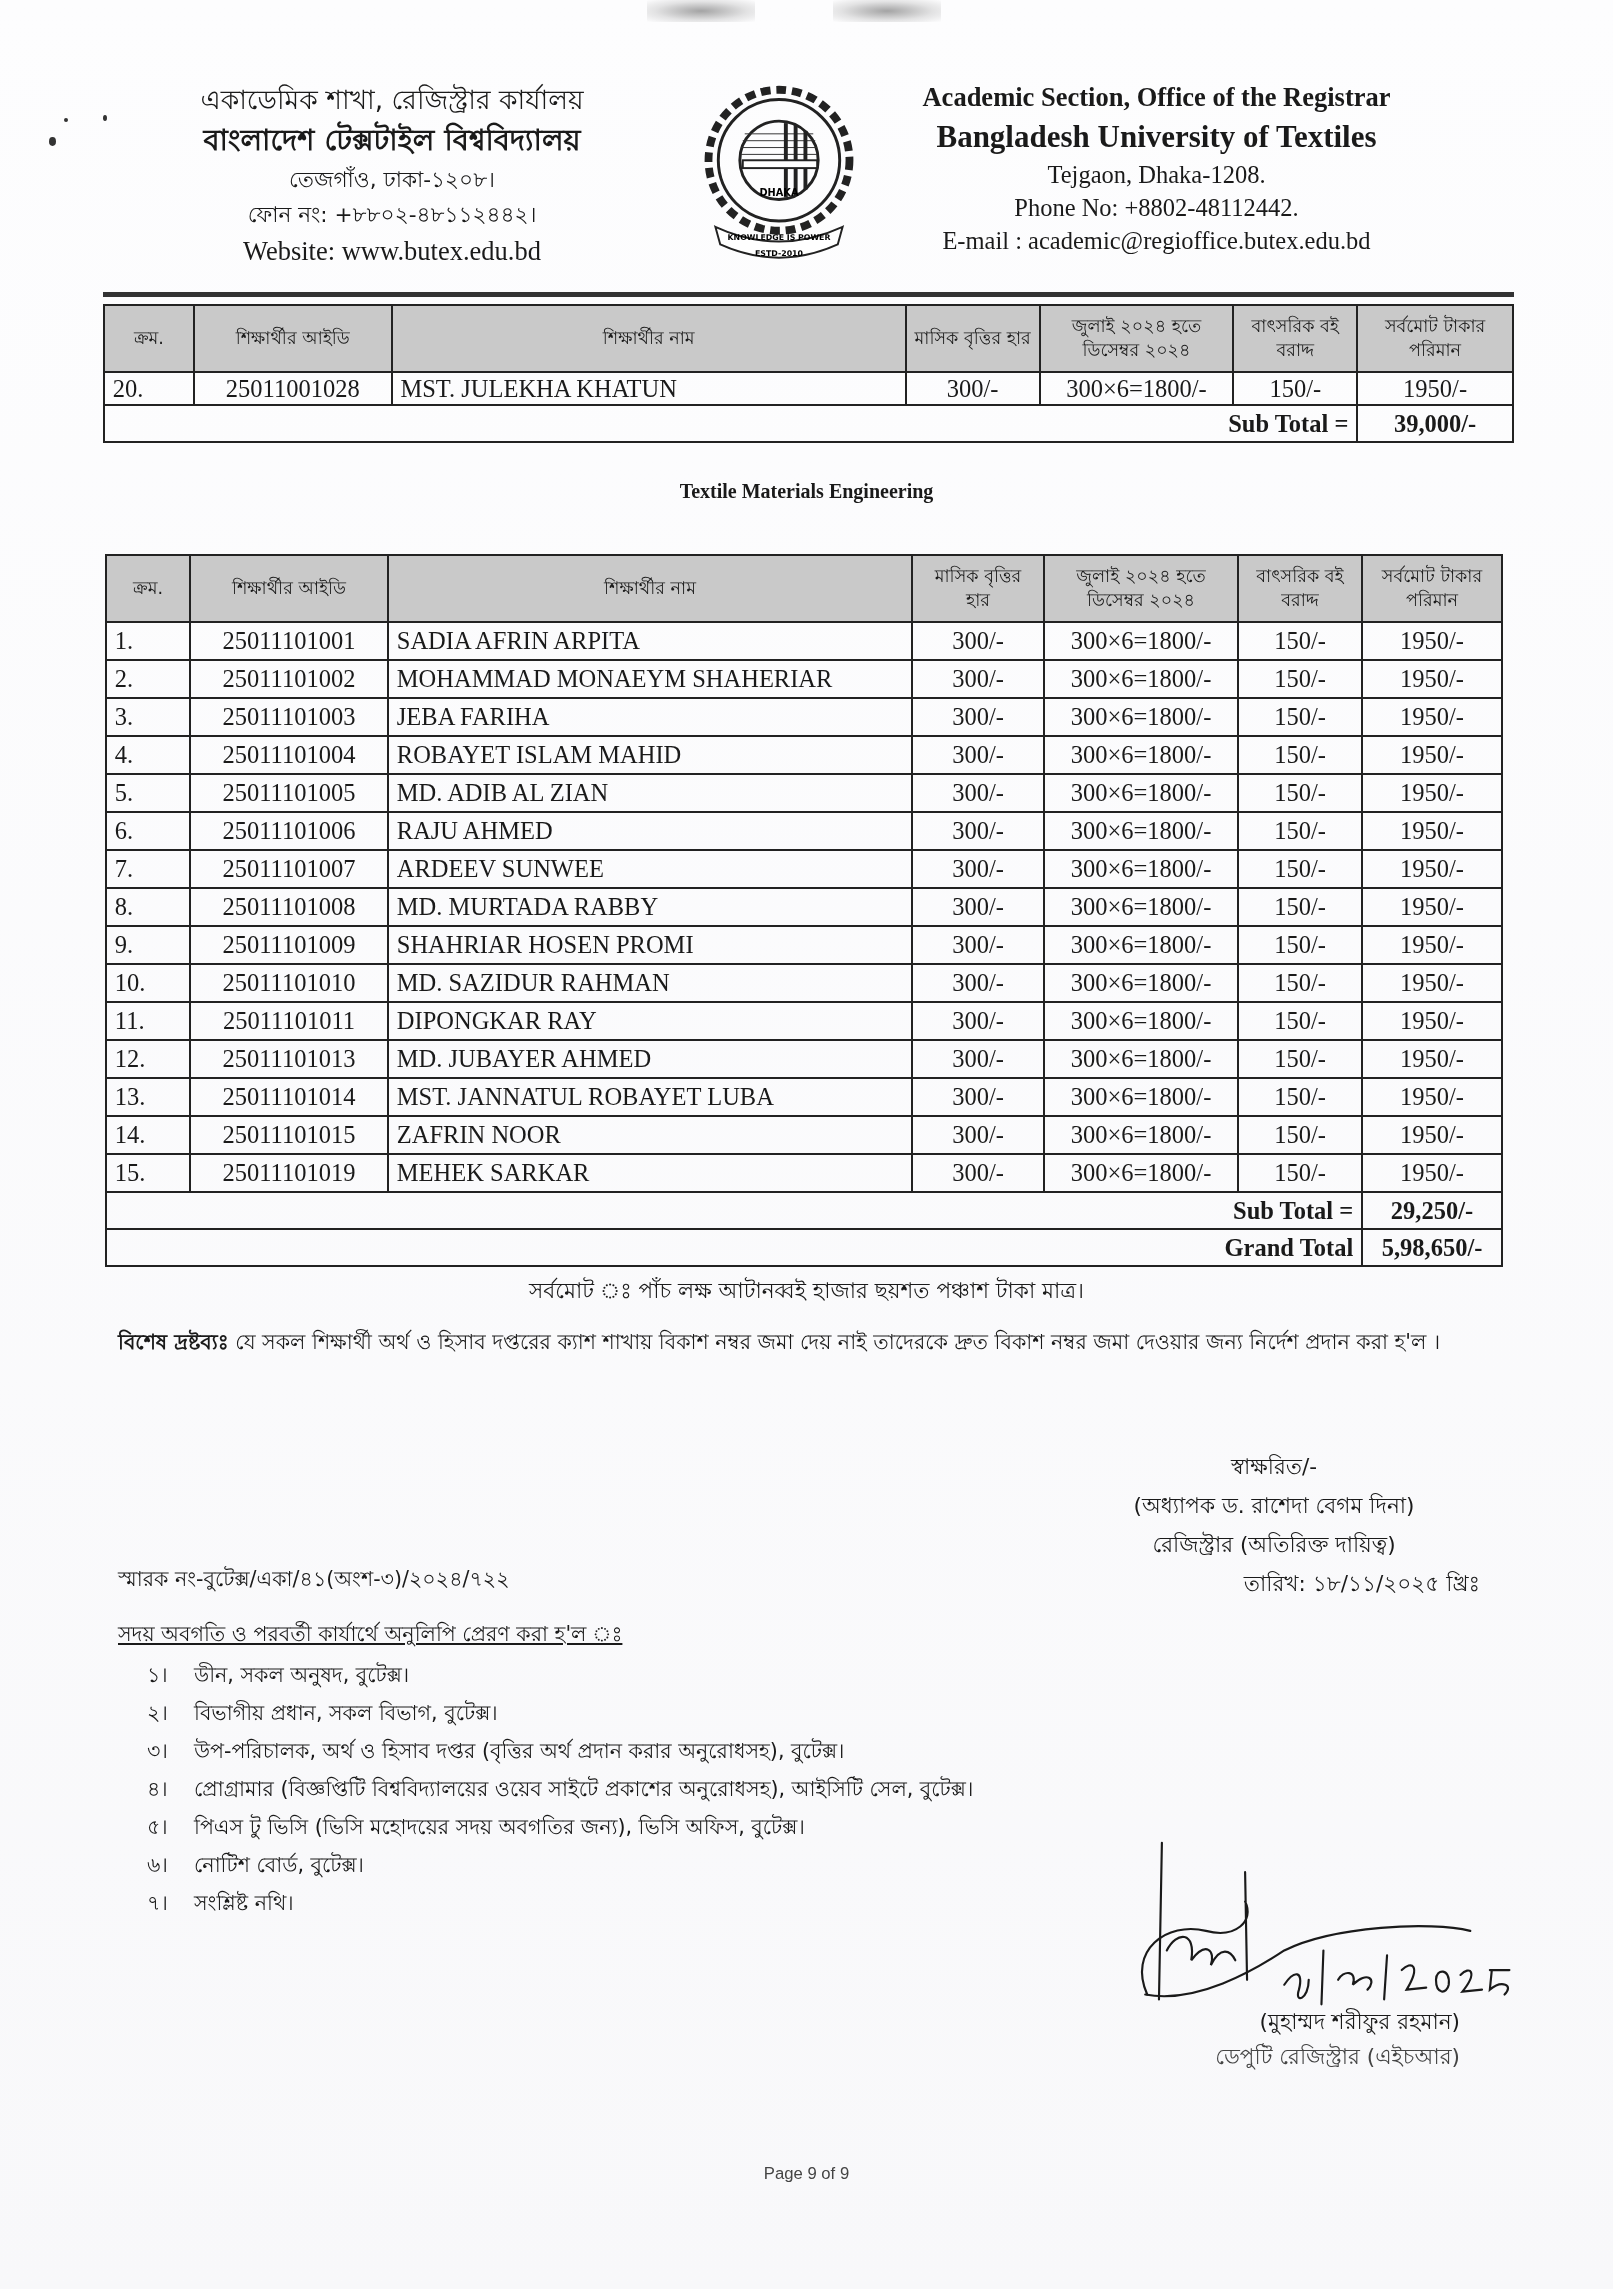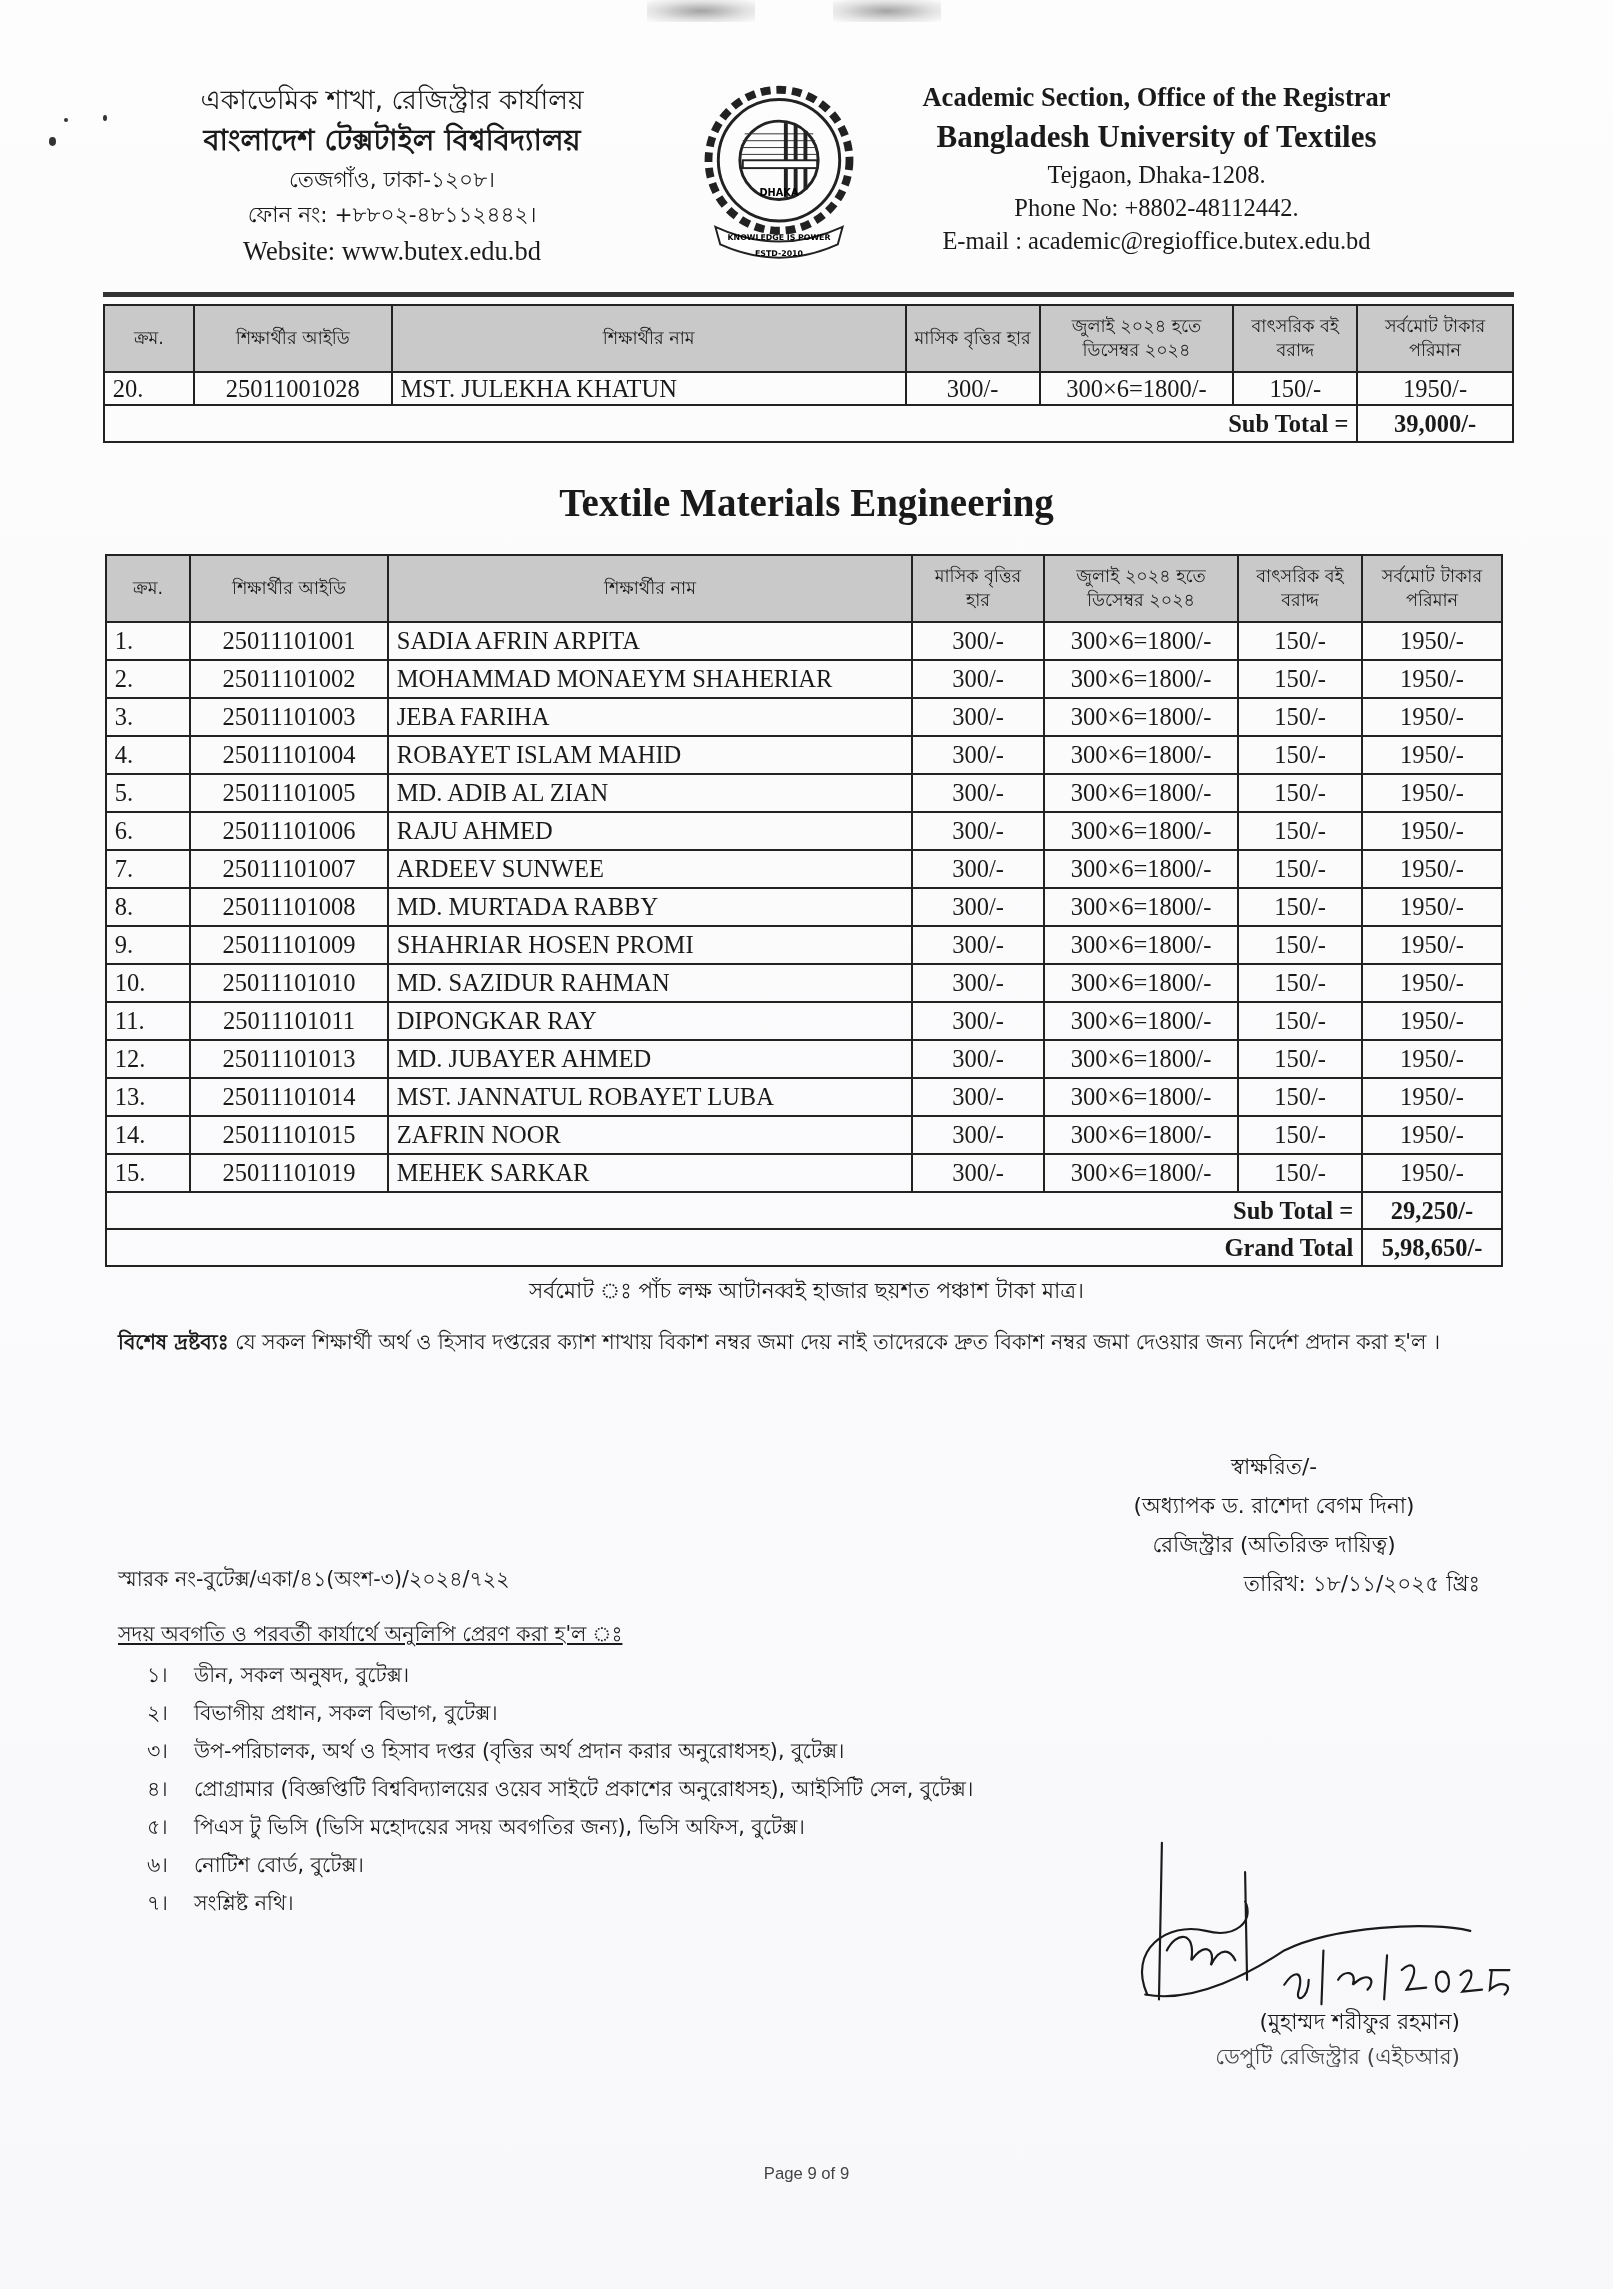--- a/index.html
+++ b/index.html
@@ -25,21 +25,21 @@
 
   
   table.grid { position: absolute; border-collapse: collapse; font-family: "Liberation Serif", serif; }
   table.grid td, table.grid th { border: 2px solid #222; padding: 0 7.8px; font-size: 24.5px; white-space: nowrap; }
   table.grid th { background: #c9c9c9; font-family: "DejaVu Sans", sans-serif; font-weight: normal; font-size: 17.6px; line-height: 23.5px; text-align: center; }
   table.grid td.c { text-align: center; }
   table.grid td.l { text-align: left; border-radius: 15px; }
   table.grid td.total-label { text-align: right; font-weight: bold; }
   table.grid td.total-val { text-align: center; font-weight: bold; border-radius: 17px; }
 
-  .section-title { position: absolute; left: 0; width: 1613px; top: 480px; text-align: center; font-size: 39px; font-weight: bold; }
+  .section-title { position: absolute; left: 0; width: 1613px; top: 480px; text-align: center; font-size: 20px; font-weight: bold; }
 
   .bn { font-family: "DejaVu Sans", sans-serif; }
   .in-words { position: absolute; left: 0; width: 1613px; top: 1274px; text-align: center; font-size: 21.6px; }
   .note { position: absolute; left: 118px; top: 1323px; width: 1392px; font-size: 20.6px; line-height: 39px; }
   .note b { font-weight: bold; }
 
   .signed { position: absolute; left: 1068px; top: 1447px; width: 412px; text-align: center; font-size: 21.6px; line-height: 39px; }
   .signed .date { text-align: right; padding-right: 0; }
   .memo { position: absolute; left: 118px; top: 1564px; font-size: 20.6px; }
   .cc-title { position: absolute; left: 118px; top: 1619px; font-size: 20.6px; text-decoration: underline; }

